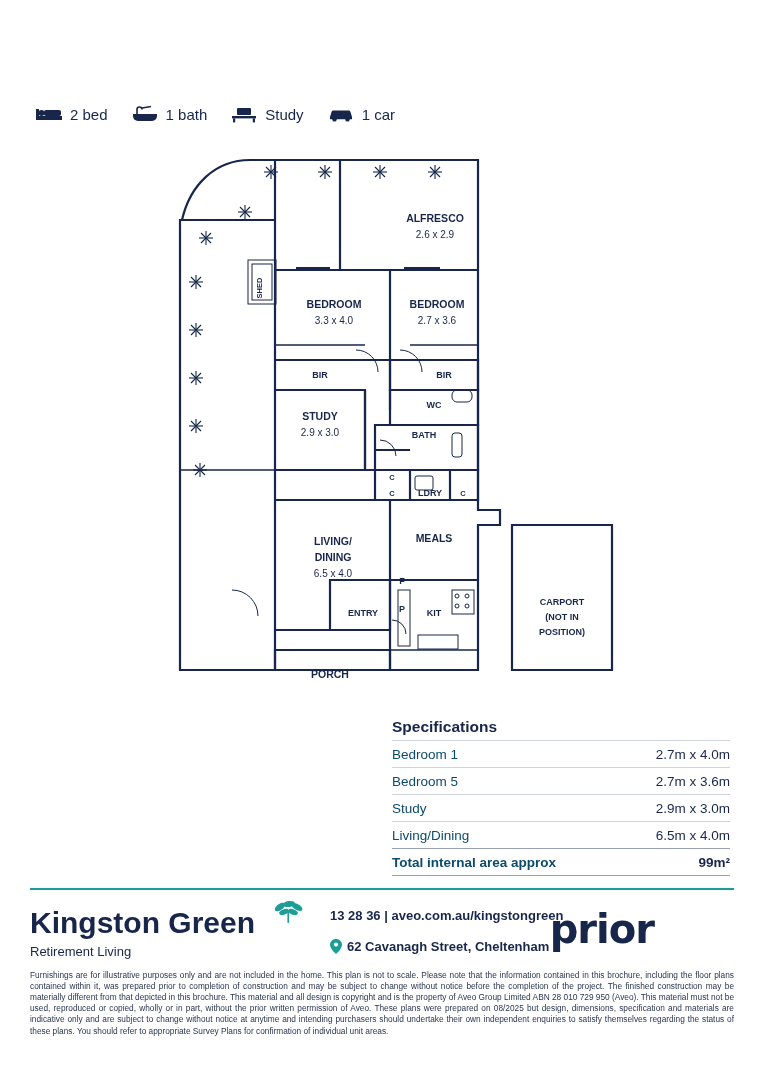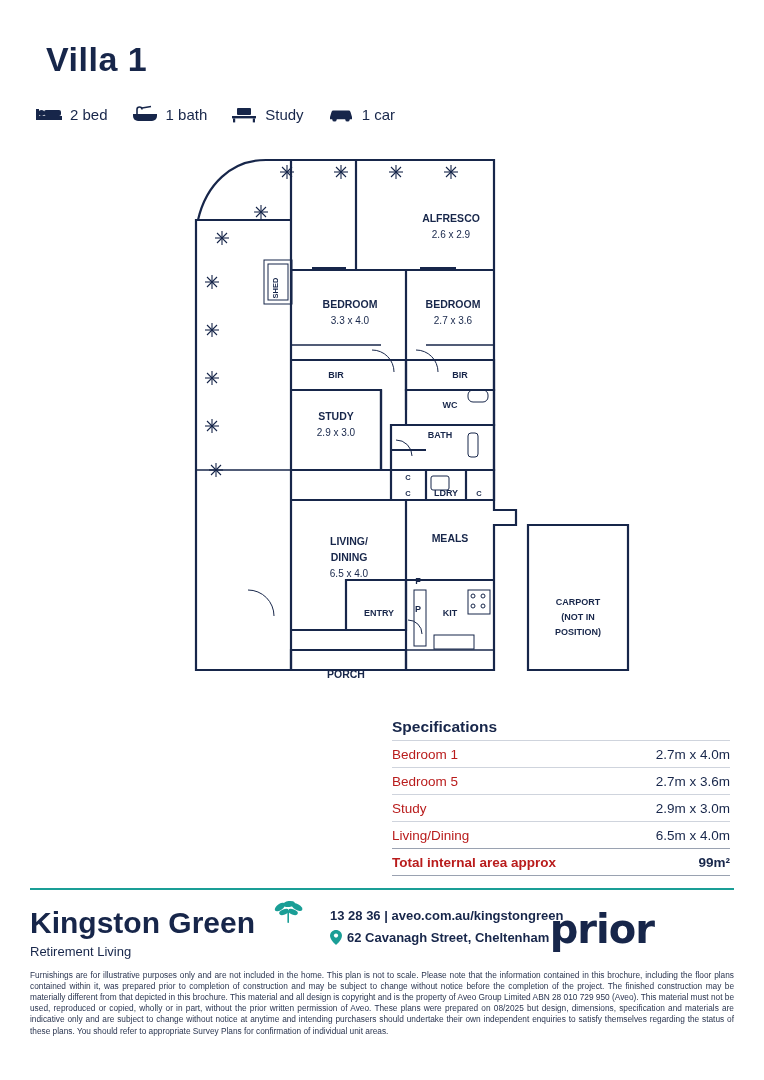--- a/index.html
+++ b/index.html
@@ -25,21 +25,21 @@
     display: flex; align-items: center; gap: 0px;
     font-size: 15px; color: #17264a;
   }
   .feature { display:flex; align-items:center; margin-right: 22px; text-align: right; }
   .feature .ficon { width: 30px; height: 22px; display:flex; align-items:center; justify-content:center; margin-right: 6px; }
   .feature .flabel { font-size: 15px; }
 
   
   .plan {
     position: absolute; left: 0px; top: 150px;
-    width: 694px; height: 560px; margin-left: 16px;
+    width: 694px; height: 560px;
   }
   .plan svg { display:block; }
 
   
   .specs {
     position: absolute; left: 392px; top: 718px; width: 338px;
   }
   .specs h3 {
     margin: 0 0 4px 0; font-size: 15.5px; font-weight: bold; color:#17264a;
   }
@@ -47,42 +47,42 @@
     display:flex; justify-content: space-between;
     border-top: 1px solid #cfd4dd;
     padding: 6px 0 5px 0;
     font-size: 13.5px;
   }
   .spec-row.total {
     border-top: 1px solid #9aa2b1;
     border-bottom: 1px solid #9aa2b1;
     font-weight: bold;
   }
-  .spec-row .lbl { color:#b91c1c; }
+  .spec-row .lbl { color:#0c4a6e; }
   .spec-row .val { color:#17264a; }
 
   
   .footer-rule {
     position:absolute; left:30px; top:888px; width:704px; height:2px;
     background:#1a9e96;
   }
   .footer {
     position:absolute; left:0; top:896px; width:684px; height:80px;
   }
   .kg-brand {
     position:absolute; left:30px; top:10px;
   }
   .kg-name { font-size: 30px; font-weight: bold; color:#17264a; letter-spacing:0px; }
   .kg-sub { font-size: 13px; color:#17264a; margin-top: 4px; }
   .kg-leaf { position:absolute; left:240px; top:-8px; }
   .contact {
     position:absolute; left:330px; top:12px; font-size:13px; color:#17264a;
   }
   .contact .line1 { font-weight:bold; }
-  .contact .line2 { margin-top:7px; display:flex; align-items:center; font-weight:bold;}
+  .contact .line2 { margin-top:16px; display:flex; align-items:center; font-weight:bold;}
   .pin { margin-right:5px; display:inline-flex; }
   .aveo-logo {
     position:absolute; right:30px; top:10px;
     font-size: 40px; font-weight: bold; color:#17264a; letter-spacing:-1px;
     font-family: "DejaVu Sans", sans-serif;
   }
 
   .disclaimer {
     position:absolute; left:30px; top:970px; width:704px;
     font-size: 8.3px; line-height: 1.34; color:#2a3550; text-align: justify;
@@ -92,21 +92,20 @@
   .rm { font-family:"Liberation Sans", sans-serif; font-size:10.5px; font-weight:bold; fill:#17264a; text-anchor:middle; }
   .rmsm { font-family:"Liberation Sans", sans-serif; font-size:9px; font-weight:bold; fill:#17264a; text-anchor:middle; }
   .rmxs { font-family:"Liberation Sans", sans-serif; font-size:7.5px; font-weight:bold; fill:#17264a; text-anchor:middle; }
   .dim { font-family:"Liberation Sans", sans-serif; font-size:10px; fill:#17264a; text-anchor:middle; }
 </style>
 </head>
 <body>
 
 <div class="page">
 
-  <div class="title">Villa 1</div>
 
   <div class="features">
 
     <div class="feature">
       <span class="ficon">
         <svg width="28" height="18" viewBox="0 0 28 18">
           <rect x="1" y="11" width="26" height="4" fill="#17264a"></rect>
           <rect x="1" y="4" width="3" height="11" fill="#17264a"></rect>
           <rect x="9" y="5" width="17" height="6" rx="2" fill="#17264a"></rect>
           <circle cx="6.5" cy="8" r="3" fill="#17264a"></circle>

